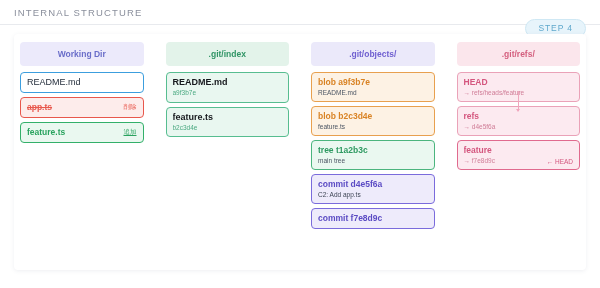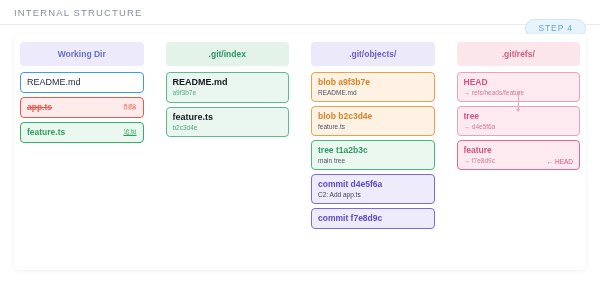--- a/index.html
+++ b/index.html
@@ -272,21 +272,21 @@
         <div class="col-header pink">.git/refs/</div>
         <div class="cards">
           <div class="card ref">
             <div class="card-body">
               <div class="card-title">HEAD</div>
               <div class="card-sub">→ refs/heads/feature</div>
             </div>
           </div>
           <div class="card ref">
             <div class="card-body">
-              <div class="card-title">tree</div>
+              <div class="card-title">refs</div>
               <div class="card-sub">→ d4e5f6a</div>
             </div>
           </div>
           <div class="card ref strong">
             <div class="card-body">
               <div class="card-title">feature</div>
               <div class="card-sub">→ f7e8d9c</div>
             </div>
             <div class="card-badge">← HEAD</div>
           </div>

